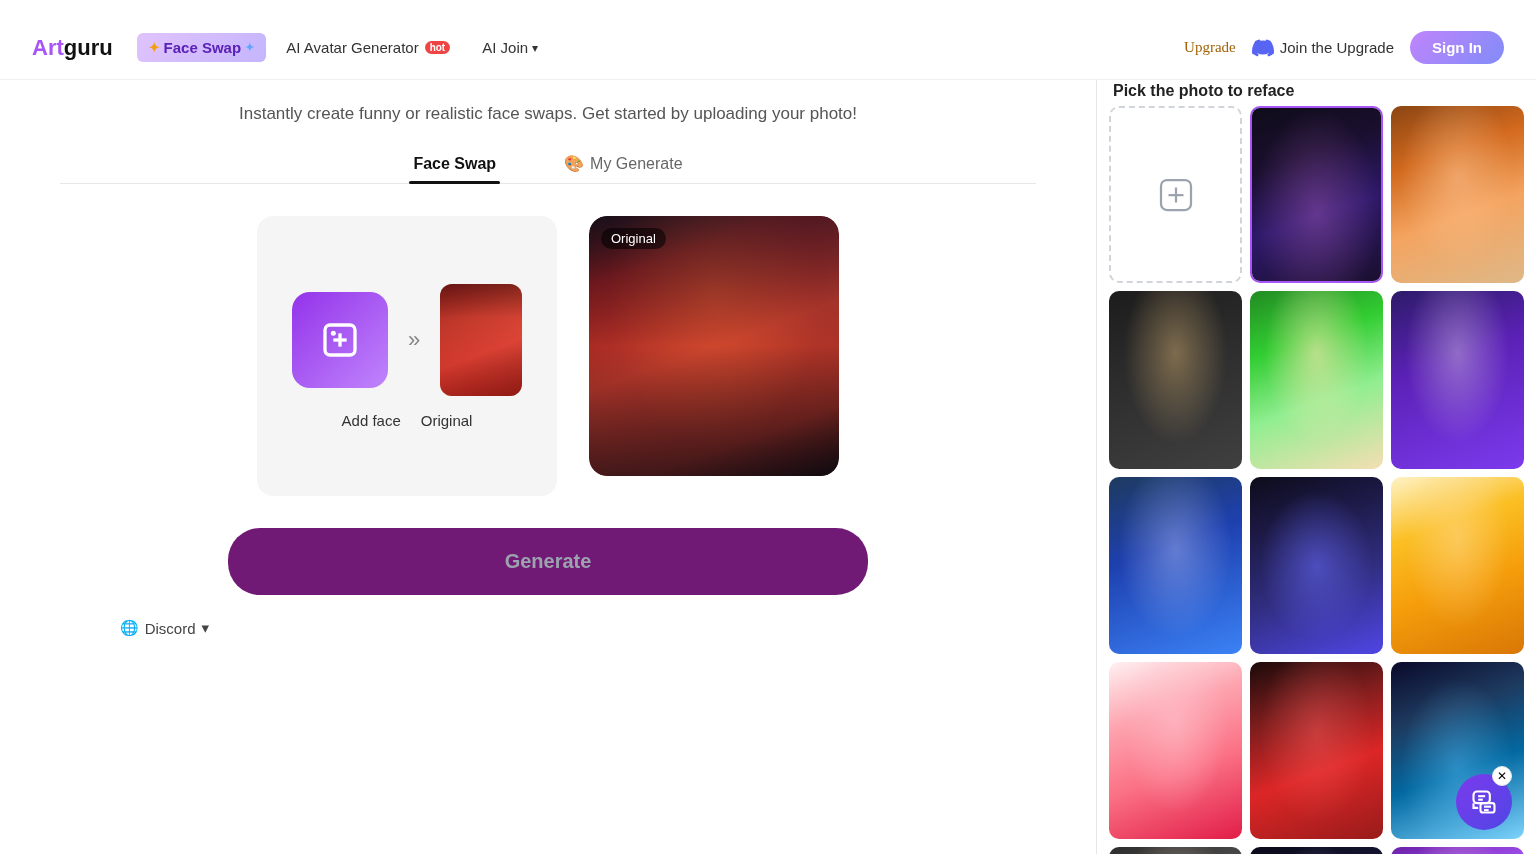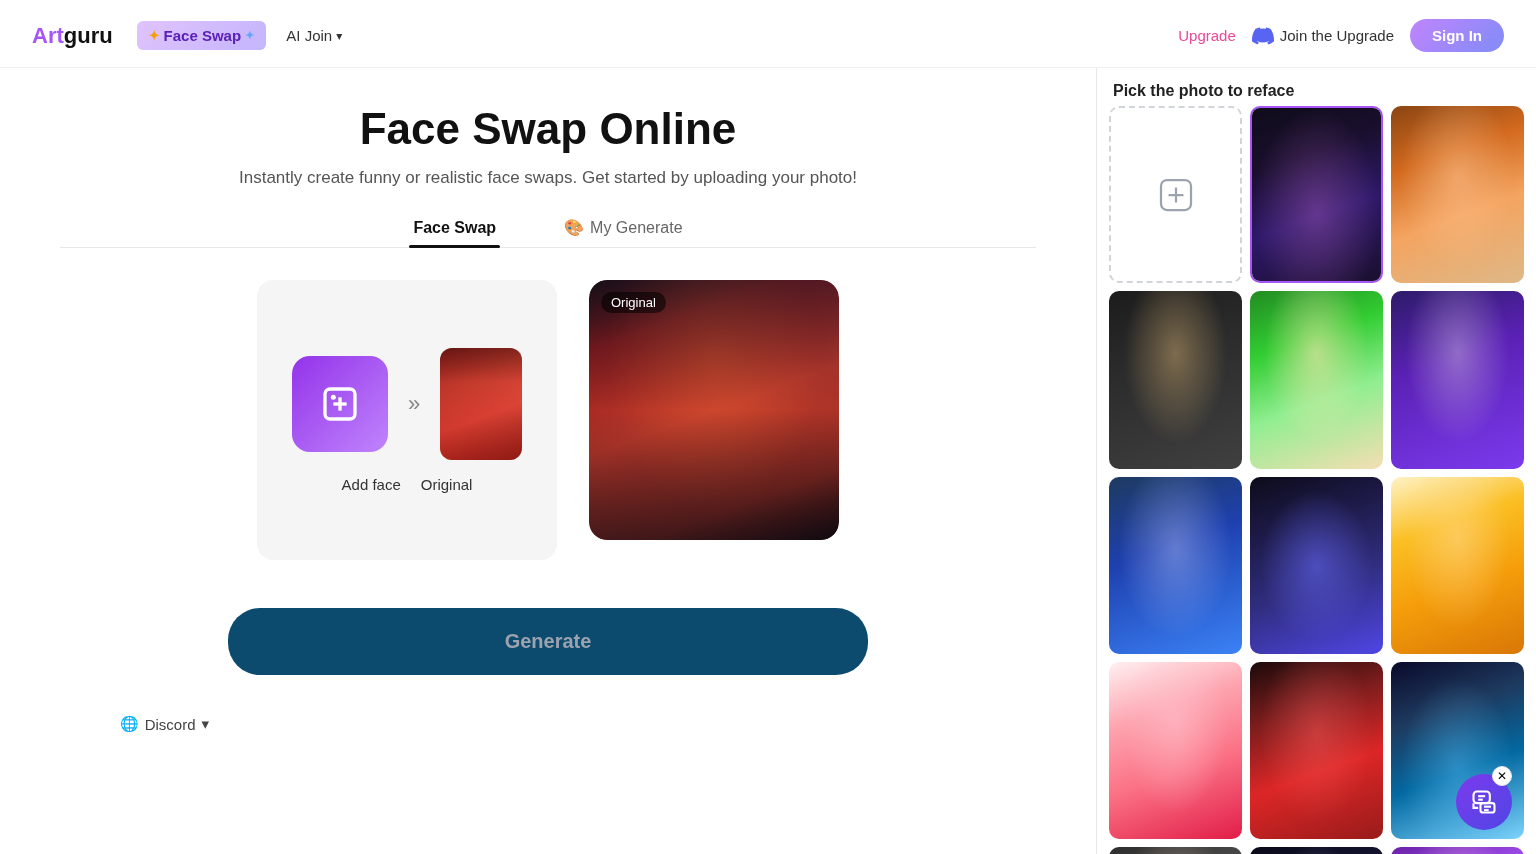--- a/index.html
+++ b/index.html
@@ -1,38 +1,38 @@
 <!DOCTYPE html>
 <html><head>
   <meta charset="utf-8">
   <style>
     * { box-sizing: border-box; margin: 0; padding: 0; }
     body { font-family: -apple-system, BlinkMacSystemFont, 'Segoe UI', sans-serif; background: #fff; overflow-x: hidden; }
 
     
     .navbar {
       display: flex; align-items: center; padding: 0 32px; height: 64px;
-      border-bottom: 1px solid #f0f0f0; position: sticky; top: 4px; background: #fff; z-index: 100;
+      border-bottom: 1px solid #f0f0f0; position: sticky; top: 16px; background: #fff; z-index: 100;
     }
     .logo { font-size: 22px; font-weight: 700; color: #222; margin-right: 24px; cursor: pointer; }
     .logo span { color: #a855f7; }
     .nav-items { display: flex; align-items: center; gap: 8px; flex: 1; }
     .nav-item {
       display: flex; align-items: center; gap: 4px; padding: 6px 12px;
       font-size: 15px; color: #333; cursor: pointer; border-radius: 6px;
       white-space: nowrap;
     }
     .nav-item.active { background: linear-gradient(135deg, #e0c3fc, #c4b5fd); color: #5b21b6; font-weight: 600; }
     .hot-badge {
       background: #ef4444; color: #fff; font-size: 10px; font-weight: 700;
       padding: 1px 5px; border-radius: 8px; margin-left: 2px;
     }
     .nav-spacer { flex: 1; }
     .nav-right { display: flex; align-items: center; gap: 16px; }
-    .upgrade-btn { font-size: 15px; color: #ec4899; cursor: pointer; }
+    .upgrade-btn { font-size: 15px; color: #a16207; cursor: pointer; font-family: Liberation Serif, serif; }
     .discord-btn {
       display: flex; align-items: center; gap: 6px; font-size: 15px; color: #333; cursor: pointer;
     }
     .discord-icon { width: 22px; height: 22px; fill: #5865F2; }
     .signin-btn {
       background: linear-gradient(135deg, #c084fc, #818cf8);
       color: #fff; border: none; border-radius: 20px; padding: 8px 22px;
       font-size: 15px; font-weight: 600; cursor: pointer;
     }
 
@@ -77,22 +77,22 @@
       width: 250px; height: 260px; border-radius: 18px; overflow: hidden; position: relative;
     }
     .preview-badge {
       position: absolute; top: 12px; left: 12px;
       background: rgba(0,0,0,0.55); color: #fff; padding: 3px 10px;
       border-radius: 12px; font-size: 13px; font-weight: 500;
     }
 
     
     .generate-btn {
-      width: 100%; max-width: 640px; margin: 16px auto; display: block;
-      background: #0c4a6e; color: #9ca3af; border: none; border-radius: 32px;
+      width: 100%; max-width: 640px; margin: 0 auto; display: block;
+      background: #701a75; color: #9ca3af; border: none; border-radius: 32px;
       padding: 22px 0; font-size: 20px; font-weight: 600; cursor: not-allowed;
     }
 
     
     .footer { padding: 24px 60px; display: flex; align-items: center; gap: 6px; }
     .footer-lang { display: flex; align-items: center; gap: 6px; cursor: pointer; color: #444; font-size: 15px; }
 
     
     .right-panel {
       width: 440px; min-width: 440px; background: #fff; border-left: 1px solid #e5e7eb;
@@ -140,20 +140,24 @@
 <nav class="navbar">
   <div class="logo">
     <span>Art</span><span style="color:#111">guru</span>
   </div>
 
   <div class="nav-items">
     <div class="nav-item active">
       <span style="color:#f59e0b; font-size:13px;">✦</span>
       <span>Face Swap</span>
       <span style="color:#60a5fa; font-size:11px;">✦</span>
+    </div>
+    <div class="nav-item">
+      <span>AI Avatar Generator</span>
+      <span class="hot-badge">hot</span>
     </div>
     <div class="nav-item">
       <span>AI Join</span>
       <span style="font-size:12px;">▾</span>
     </div>
   </div>
 
   <div class="nav-spacer"></div>
 
   <div class="nav-right">
@@ -164,21 +168,20 @@
       </svg>
       <span>Join the Upgrade</span>
     </div>
     <button class="signin-btn">Sign In</button>
   </div>
 </nav>
 
 <div class="main-container">
 
   <div class="content-area">
-    <h1 class="hero-title">Face Swap Online</h1>
     <p class="hero-subtitle">Instantly create funny or realistic face swaps. Get started by uploading your photo!</p>
 
     <div class="tabs">
       <div class="tab active">
         <span>Face Swap</span>
       </div>
       <div class="tab">
         <span>🎨</span>
         <span>My Generate</span>
       </div>

